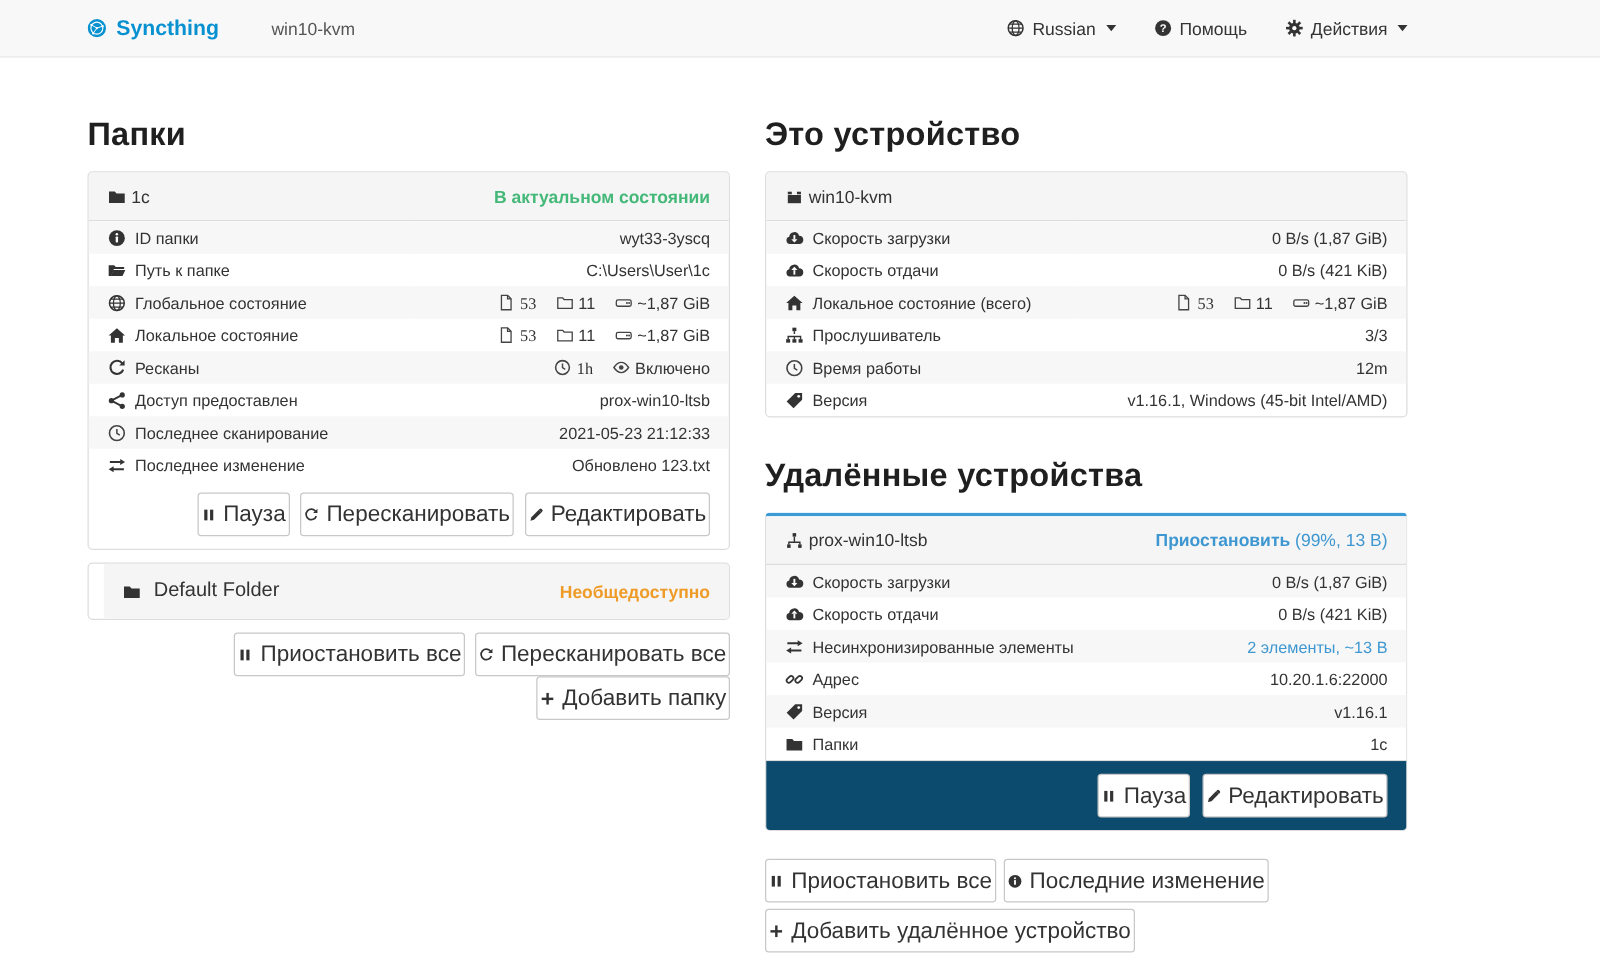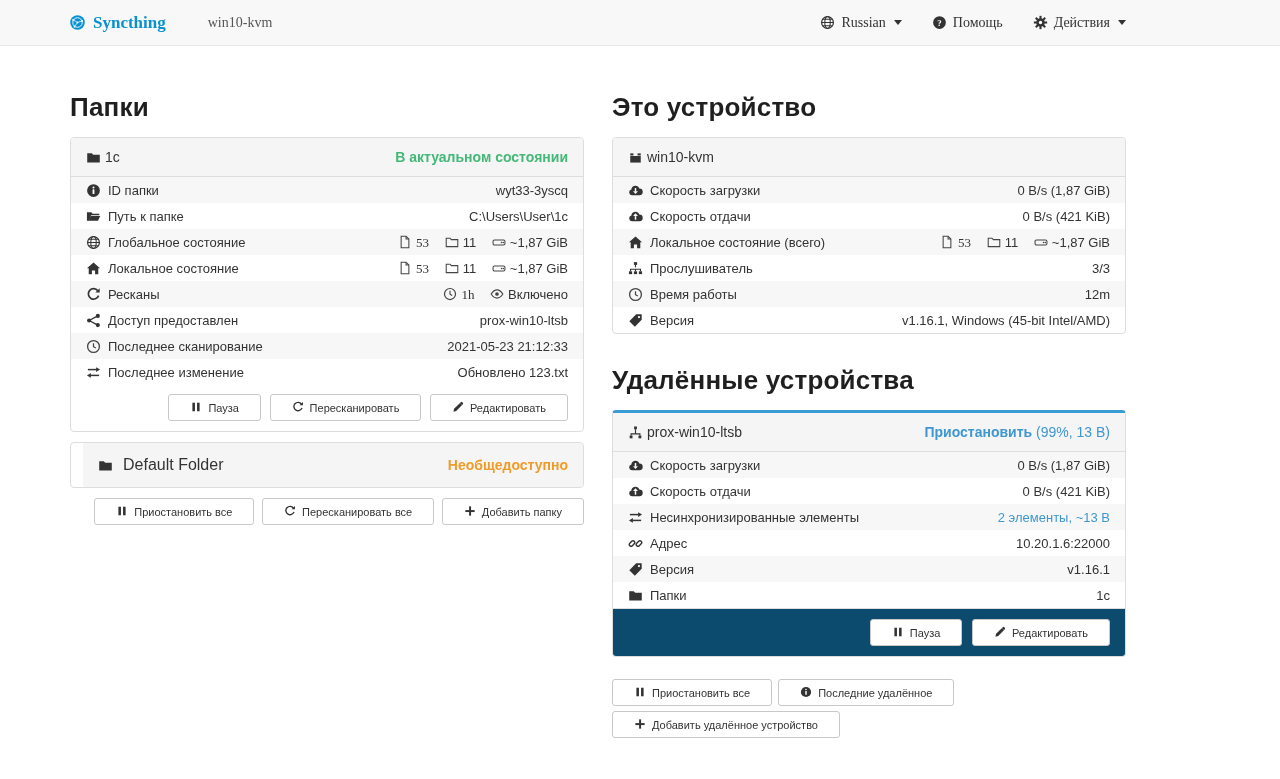--- a/index.html
+++ b/index.html
@@ -10,21 +10,21 @@
     font-family:"Liberation Sans", sans-serif;
     font-size:13px;
   }
   
   .navbar {
     height:46px; background:#f8f8f8; border-bottom:1px solid #e7e7e7;
     display:flex; align-items:center;
   }
   .navbar-inner {
     margin-left:70px; width:1056px;
-    display:flex; align-items:center; justify-content:space-between;font-family:Liberation Serif, serif;
+    display:flex; align-items:center; justify-content:space-between;
   }
   .nav-left { display:flex; align-items:center; }
   .brand { display:flex; align-items:center; gap:8px; }
   .brand-logo { width:31px; height:31px; display:inline-block; }
   .brand-logo svg { width:100%; height:100%; }
   .brand-name { color:#0891d1; font-weight:bold; font-size:17px; }
   .nav-title { margin-left:42px; color:#555; font-size:14px; }
   .nav-right { display:flex; align-items:center; gap:30px; }
   .nav-item { display:flex; align-items:center; gap:6px; color:#333; font-size:14px; cursor:pointer; }
   .caret { width:0; height:0; border-left:4px solid transparent; border-right:4px solid transparent; border-top:5px solid #333; margin-left:2px; }
@@ -64,21 +64,21 @@
   
   .ic { display:inline-block; width:15px; height:15px; vertical-align:-3px; }
   .ic svg { width:100%; height:100%; display:block; }
   th .ic { margin-right:7px; }
   .vic { width:14px; height:14px; margin-right:4px; vertical-align:-2px; }
   .btn .ic { width:12px; height:12px; margin-right:6px; vertical-align:-1px; }
   .nav-item .ic { width:15px; height:15px; vertical-align:-3px; }
   
   .btn {
     display:inline-block; background:#fff; border:1px solid #c8c8c8; border-radius:3px;
-    padding:6px 21px; font-size:11px; color:#333; cursor:pointer; white-space:nowrap;
+    padding:6px 2px; font-size:18px; color:#333; cursor:pointer; white-space:nowrap;
     font-family:"Liberation Sans", sans-serif;
   }
   .actions-bar { padding:9px 15px 10px; text-align:right; }
   .actions-bar .btn { margin-left:5px; }
   .panel-footer {
     background:#0c4a6e; border-top:1px solid #ddd; border-radius:0 0 3px 3px;
     padding:10px 15px; text-align:right;
   }
   .panel-footer .btn { margin-left:6px; }
   .btn-row { margin-top:10px; }
@@ -473,20 +473,20 @@
 
     <div class="btn-row left-wrap">
       <button class="btn"><span class="ic"><svg viewBox="0 0 16 16" xmlns="http://www.w3.org/2000/svg">
               <rect x="3.2" y="2.3" width="3.4" height="11.4" fill="#333"></rect>
               <rect x="9.4" y="2.3" width="3.4" height="11.4" fill="#333"></rect>
             </svg></span><span>Приостановить все</span></button>
       <button class="btn"><span class="ic"><svg viewBox="0 0 16 16" xmlns="http://www.w3.org/2000/svg">
               <circle cx="8" cy="8" r="6.8" fill="#333"></circle>
               <circle cx="8" cy="4.7" r="1.1" fill="#fff"></circle>
               <rect x="7" y="6.6" width="2" height="5.2" rx=".7" fill="#fff"></rect>
-            </svg></span><span>Последние удалённое</span></button>
+            </svg></span><span>Последние изменение</span></button>
       <button class="btn"><span class="ic"><svg viewBox="0 0 16 16" xmlns="http://www.w3.org/2000/svg">
               <rect x="6.8" y="1.8" width="2.6" height="12.4" fill="#333"></rect>
               <rect x="1.8" y="6.8" width="12.4" height="2.6" fill="#333"></rect>
             </svg></span><span>Добавить удалённое устройство</span></button>
     </div>
   </div>
 </div>
 
 </body></html>

